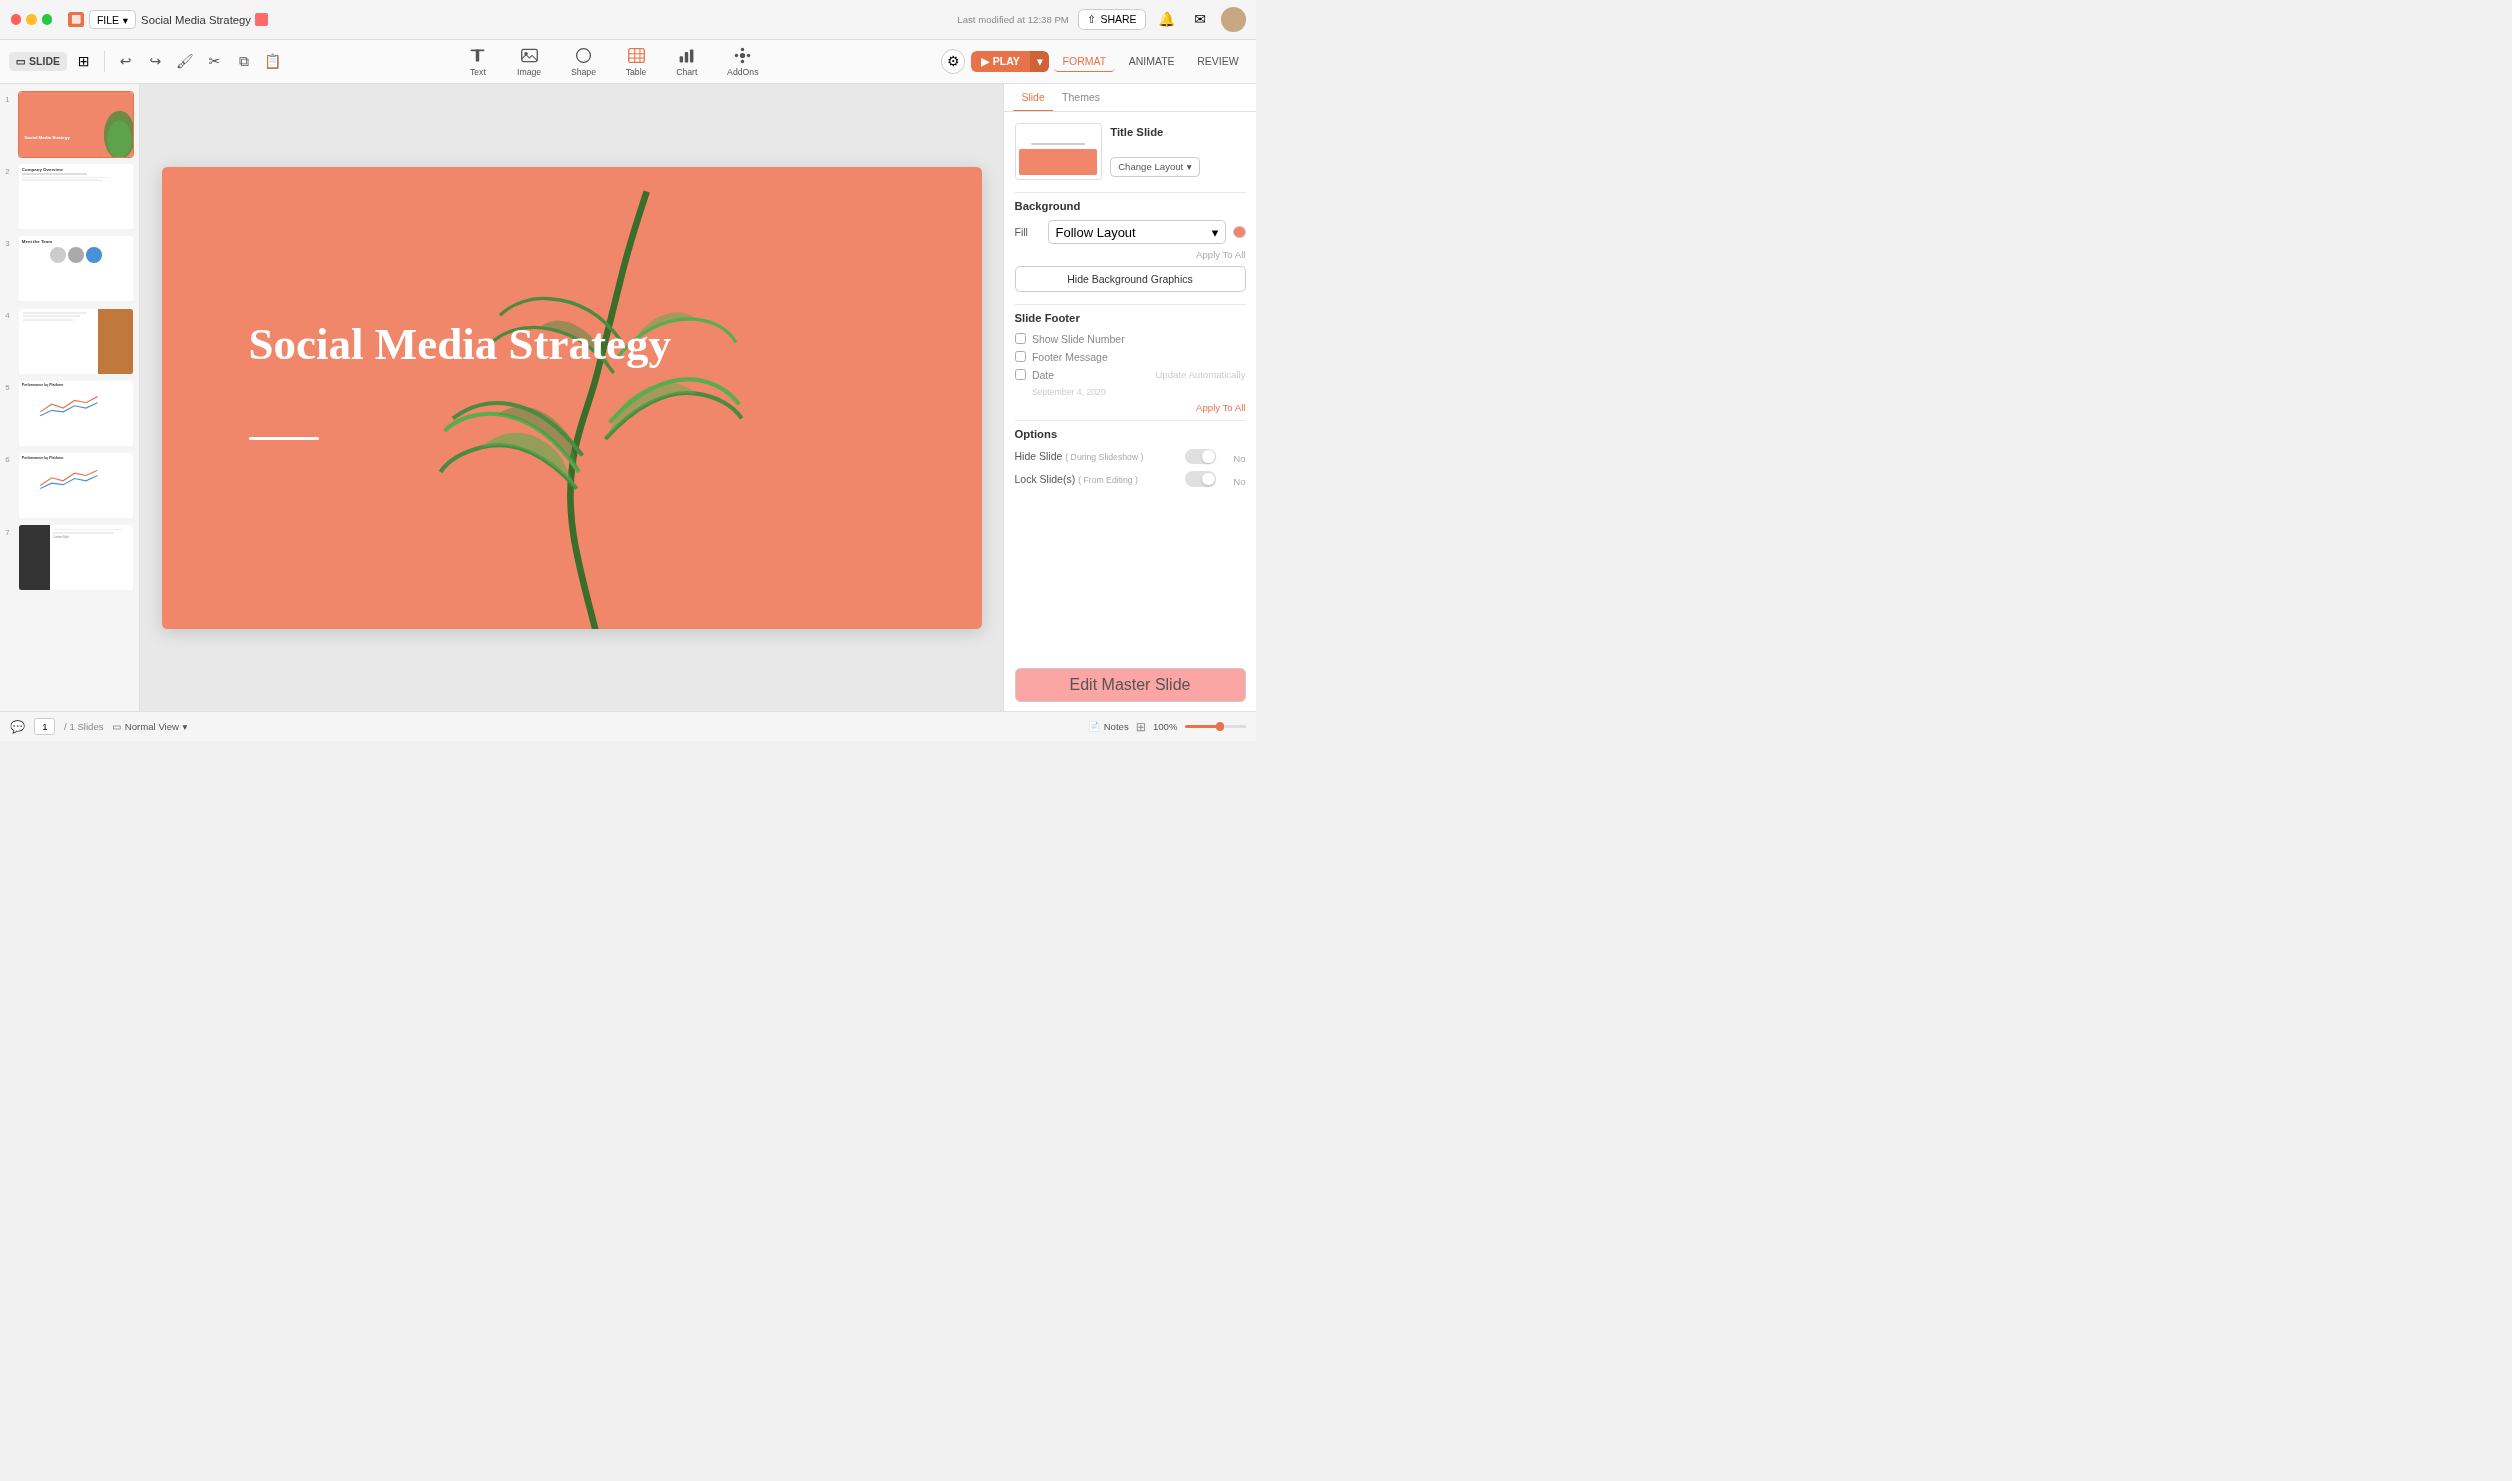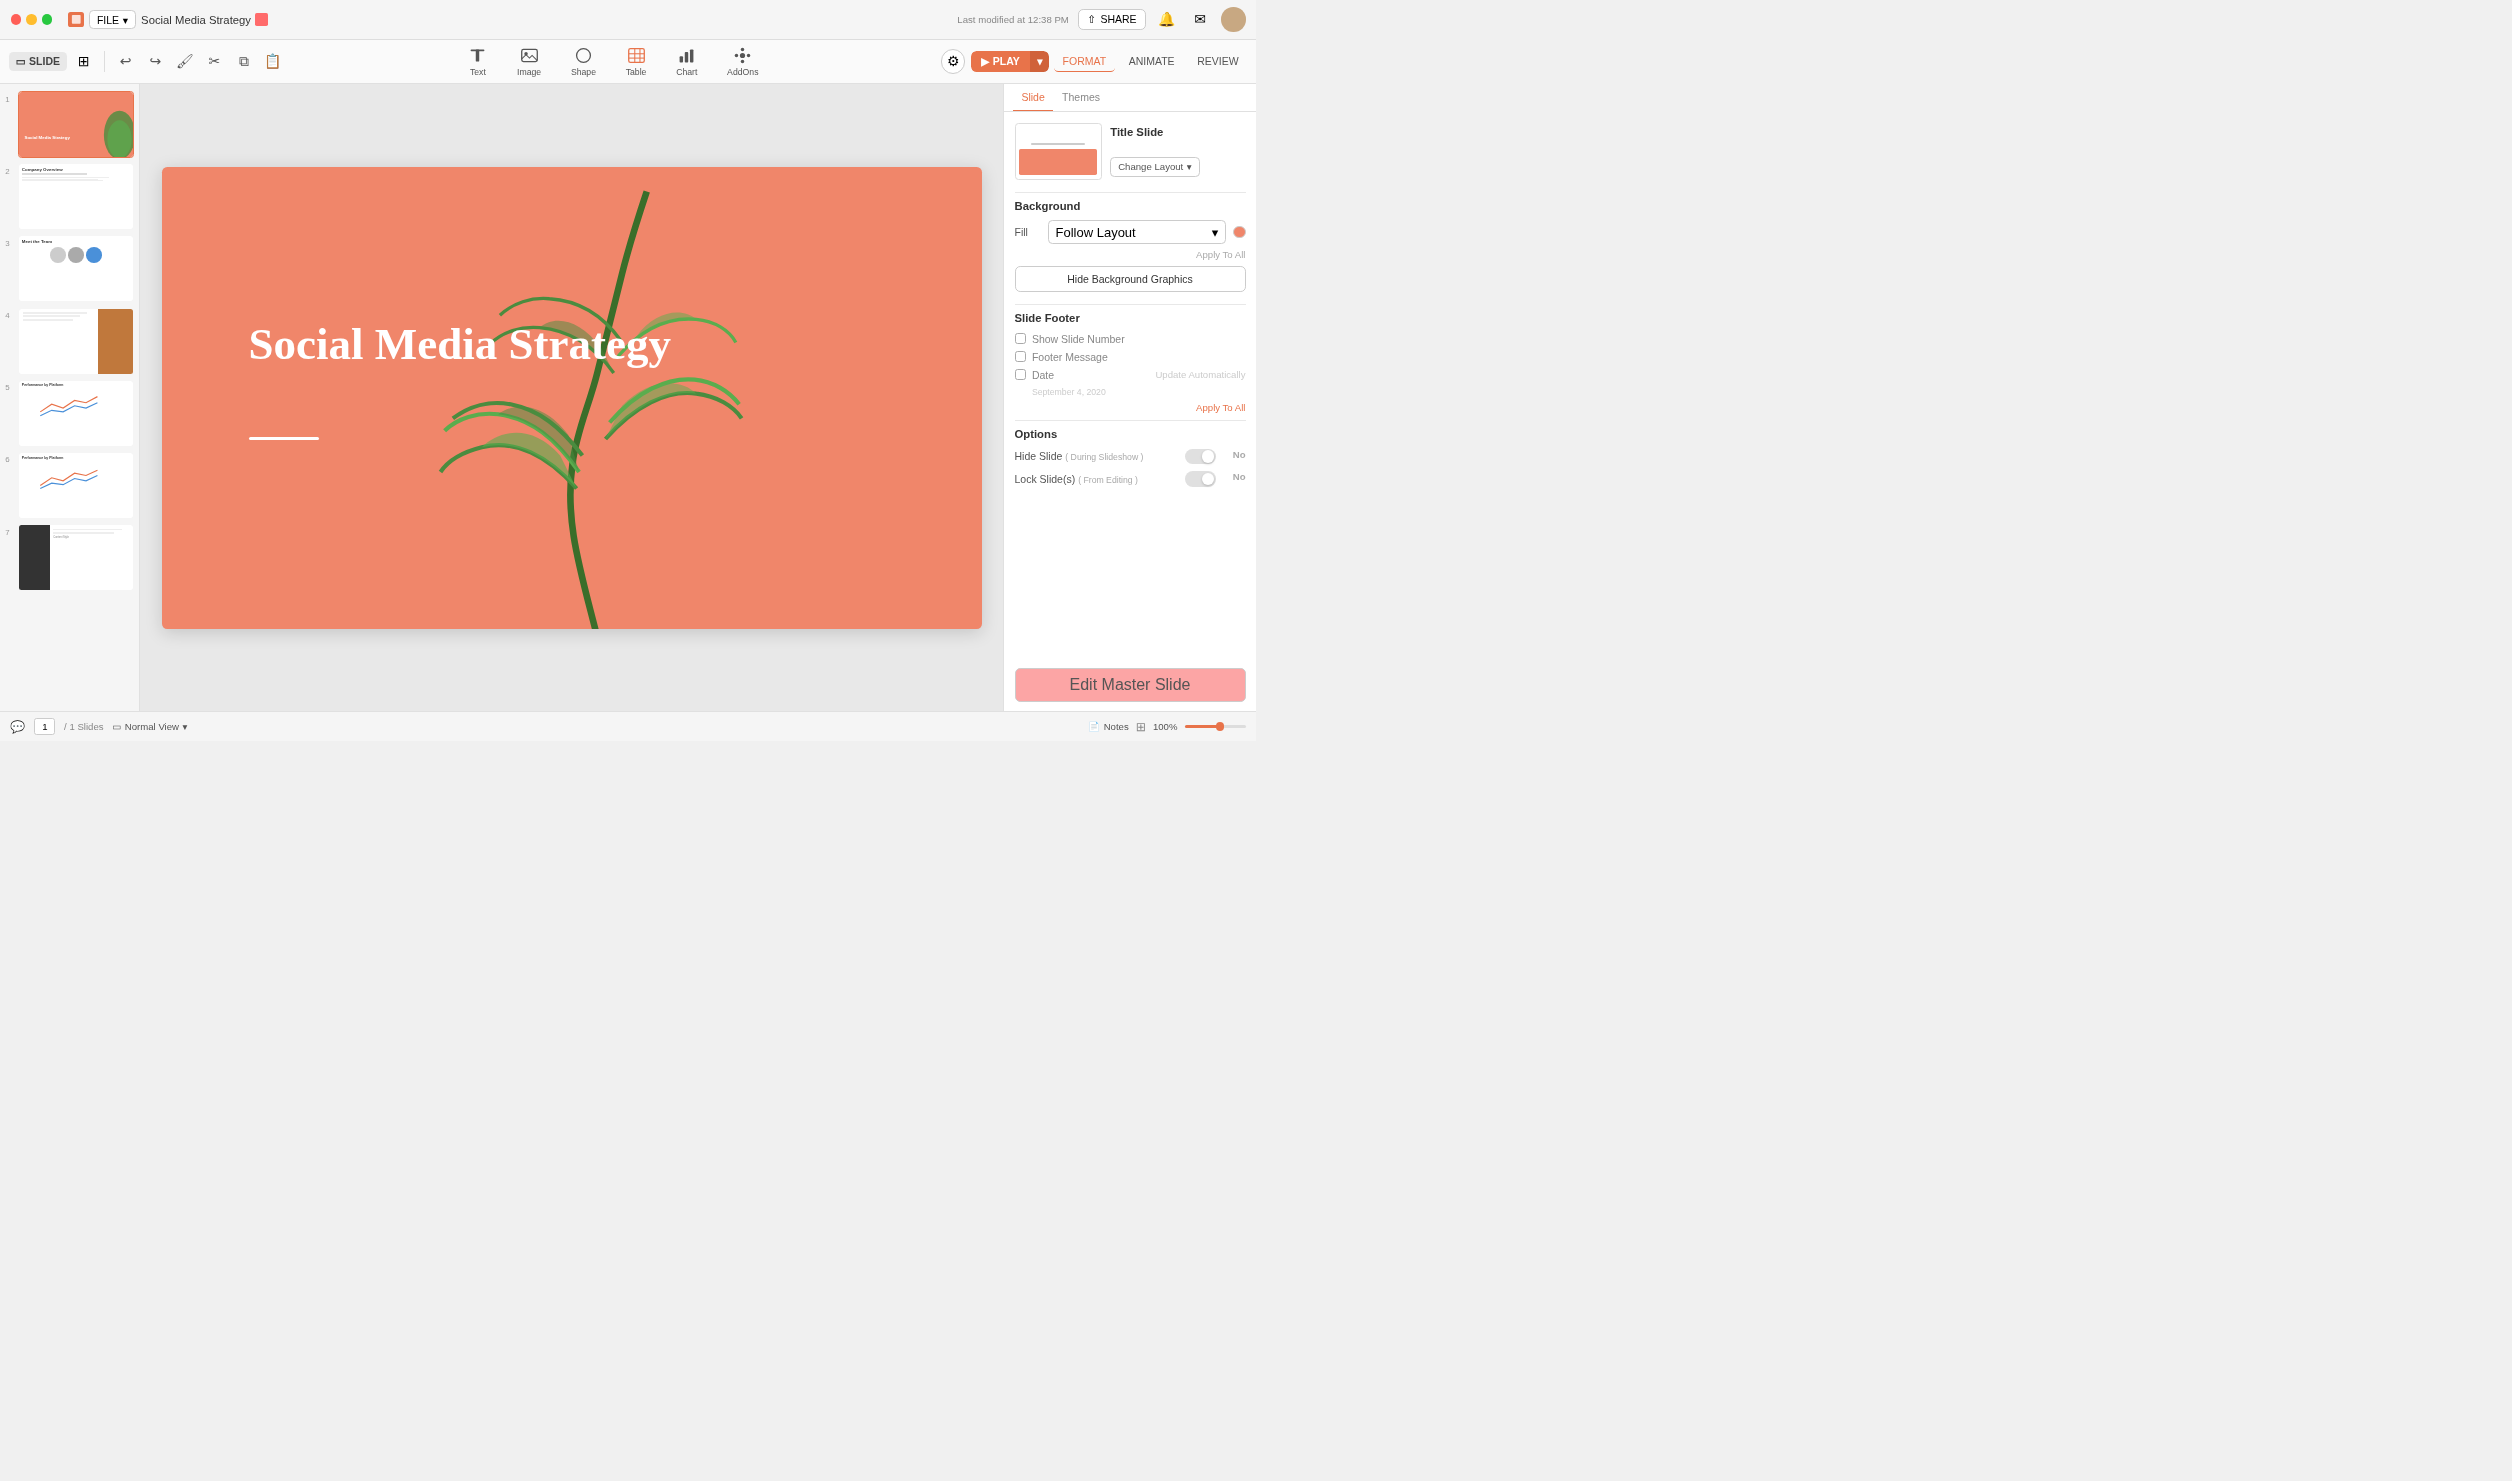--- a/index.html
+++ b/index.html
@@ -99,21 +99,21 @@
     .checkbox-label { font-size: 10.5px; color: #888; }
     .checkbox-sub { font-size: 9.6px; color: #ccc; margin-left: auto; }
     .date-sub { font-size: 8.7px; color: #ccc; margin-left: 17.4px; margin-bottom: 5.2px; }
     .apply-all-right { font-size: 9.6px; color: #e8734a; text-align: right; cursor: pointer; margin-bottom: 5.2px; }
 
     
     .options-section { margin-bottom: 7px; }
     .option-row { display: flex; align-items: center; gap: 5.2px; margin-bottom: 7px; }
     .option-label { font-size: 10.5px; color: #555; flex: 1; }
     .option-sub { font-size: 8.7px; color: #aaa; }
-    .toggle { display: flex; align-items: flex-start; gap: 17px; font-weight: bold; }
+    .toggle { display: flex; align-items: flex-end; gap: 17px; }
     .toggle-track { width: 31px; height: 15.7px; background: #e0e0e0; border-radius: 7.9px; position: relative; cursor: pointer; }
     .toggle-thumb { width: 12.2px; height: 12.2px; background: white; border-radius: 50%; position: absolute; top: 1.7px; right: 1.7px; box-shadow: 0 0.9px 2.6px rgba(0,0,0,0.2); }
     .toggle-label { font-size: 9.6px; color: #aaa; }
 
     
     .edit-master-btn { margin: 8.7px 10.5px; padding: 7px; border: 0.9px solid #ccc; border-radius: 5.2px; font-size: 16px; color: #555; background: #fca5a5; cursor: pointer; text-align: center; }
 
     
     .bottom-bar { height: 30px; background: #f5f5f5; border-top: 0.9px solid #e0e0e0; display: flex; align-items: center; padding: 0 10.5px; gap: 8.7px; }
     .page-input { width: 21px; height: 17.4px; border: 0.9px solid #ccc; border-radius: 2.6px; text-align: center; font-size: 9.6px; }

